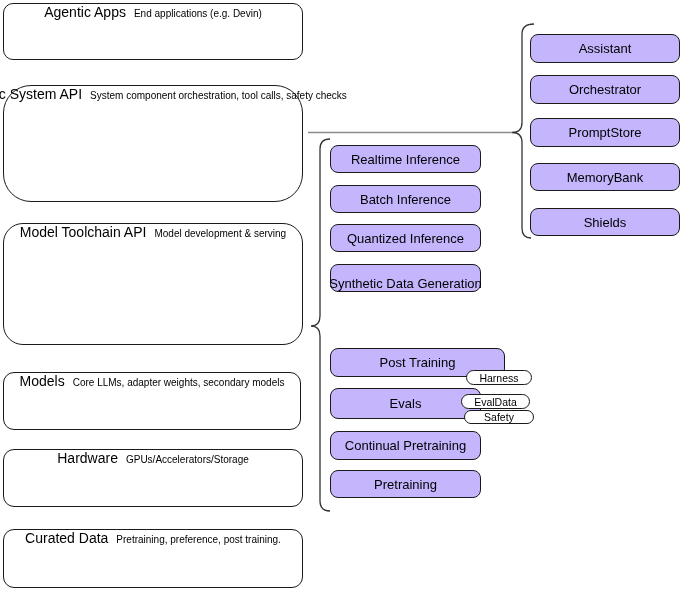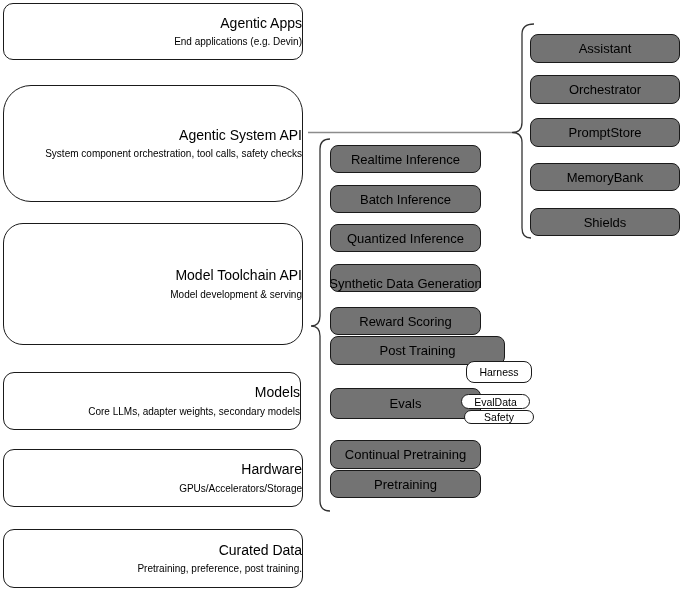--- a/index.html
+++ b/index.html
@@ -21,42 +21,42 @@
     left: 0;
     top: 0;
     z-index: 1;
   }
   .box {
     position: absolute;
     box-sizing: border-box;
     background: #ffffff;
     border: 1px solid #1a1a1a;
     display: flex;
-    flex-direction: column;
-    align-items: flex-end;
+    flex-direction: row;
+    align-items: flex-start;
     justify-content: center;
     text-align: center;
     z-index: 2;
   }
   .box .title {
     font-size: 14px;
     line-height: 1.25;
     white-space: nowrap;
   }
   .box .subtitle {
     font-size: 10px;
     line-height: 1.2;
     margin-top: 4px;
     white-space: nowrap;
     padding-left: 8px;
   }
   .node {
     position: absolute;
     box-sizing: border-box;
-    background: #737373;
+    background: #c4b5fd;
     border: 1px solid #1a1a1a;
     border-radius: 8px;
     display: flex;
     align-items: center;
     justify-content: center;
     text-align: center;
     font-size: 13px;
     white-space: nowrap;
     z-index: 2;
   }
@@ -120,37 +120,34 @@
   </div>
   <div class="node" style="left:330px; top:185px; width:151px; height:28px;">
     <span>Batch Inference</span>
   </div>
   <div class="node" style="left:330px; top:224px; width:151px; height:28px;">
     <span>Quantized Inference</span>
   </div>
   <div class="node" style="left:330px; top:264px; width:151px; height:28px;align-items:flex-end;">
     <span>Synthetic Data Generation</span>
   </div>
-  <div class="node" style="left:330px; top:307px; width:151px; height:28px;">
-    <span>Reward Scoring</span>
-  </div>
-  <div class="node" style="left:330px; top:336px; width:175px; height:29px;">
+  <div class="node" style="left:330px; top:348px; width:175px; height:29px;">
     <span>Post Training</span>
   </div>
   <div class="node" style="left:330px; top:388px; width:151px; height:31px;">
     <span>Evals</span>
   </div>
-  <div class="node" style="left:330px; top:440px; width:151px; height:29px;">
+  <div class="node" style="left:330px; top:431px; width:151px; height:29px;">
     <span>Continual Pretraining</span>
   </div>
   <div class="node" style="left:330px; top:470px; width:151px; height:28px;">
     <span>Pretraining</span>
   </div>
 
-  <div class="pill" style="left:466px; top:361px; width:66px; height:22px;">
+  <div class="pill" style="left:466px; top:370px; width:66px; height:15px;">
     <span>Harness</span>
   </div>
   <div class="pill" style="left:461px; top:394px; width:69px; height:15px;">
     <span>EvalData</span>
   </div>
   <div class="pill" style="left:464px; top:410px; width:70px; height:14px;">
     <span>Safety</span>
   </div>
 
   <div class="node" style="left:530px; top:34px; width:150px; height:29px;">

